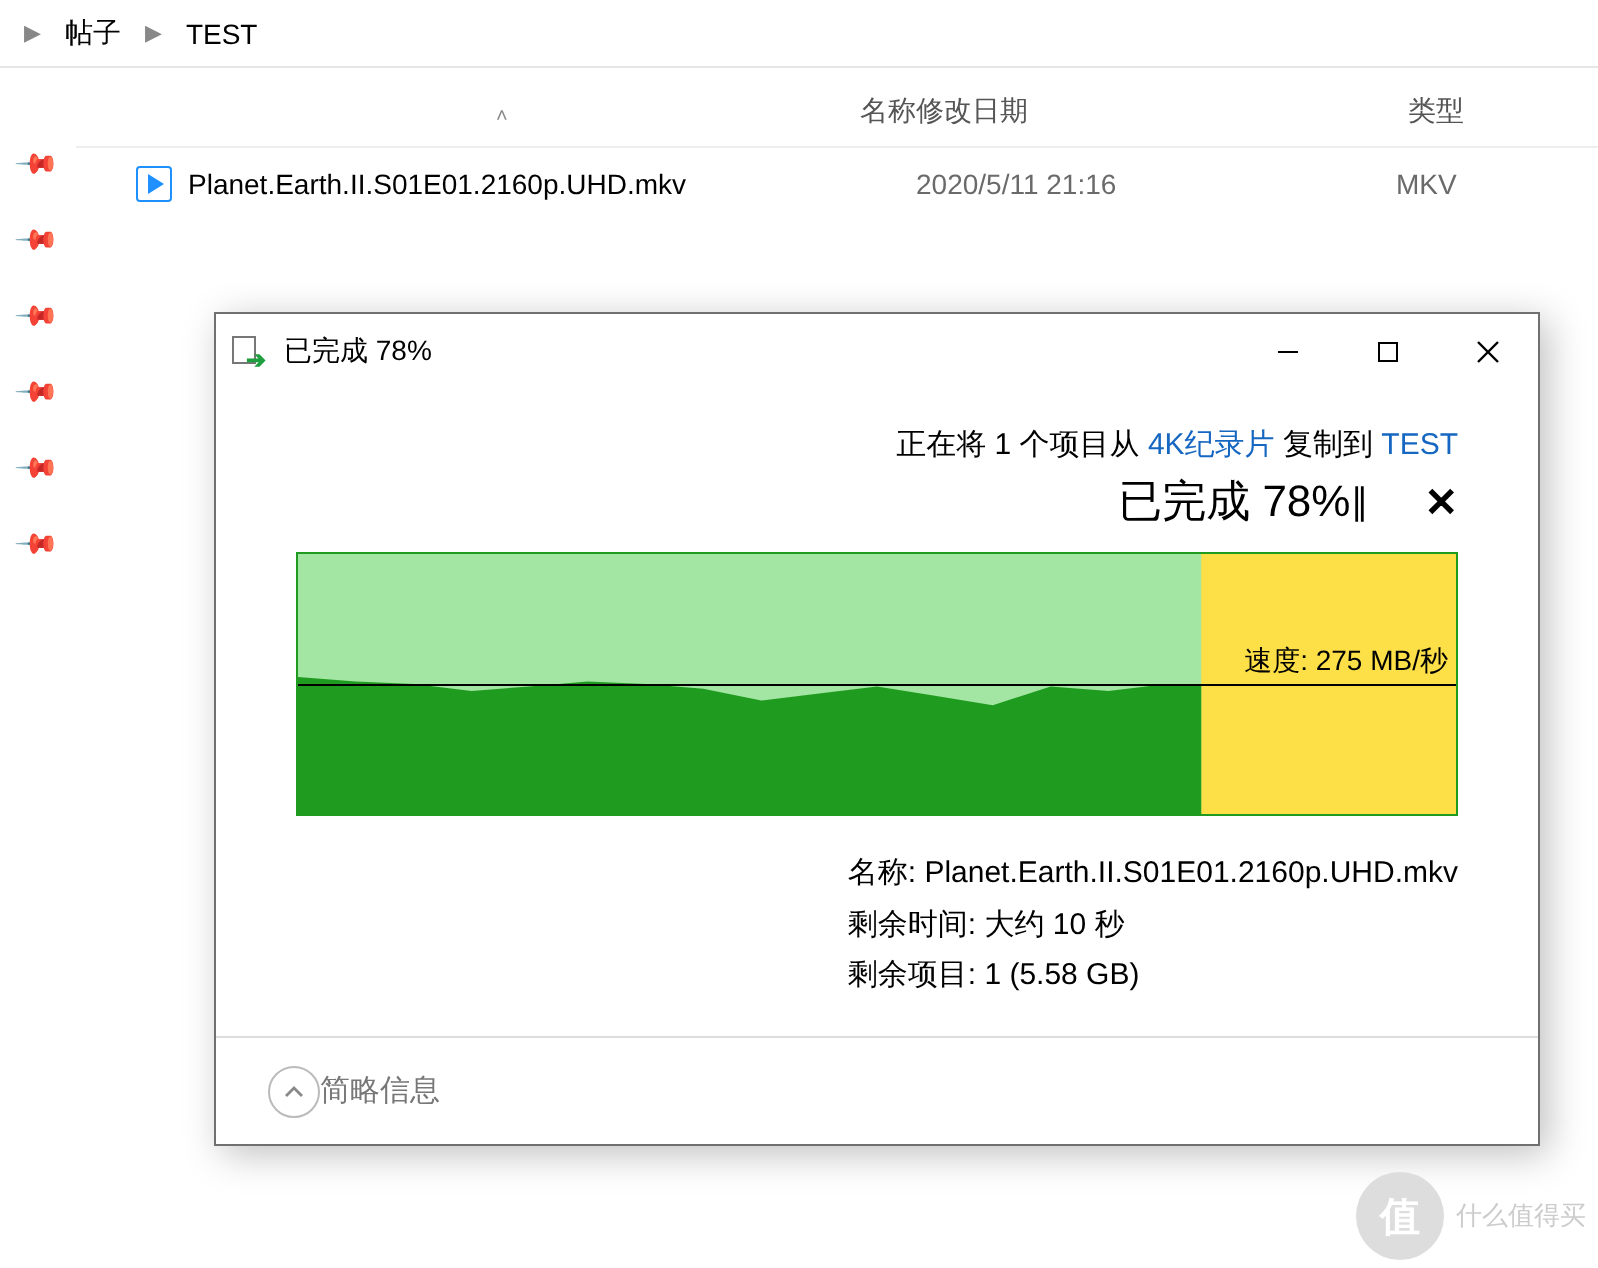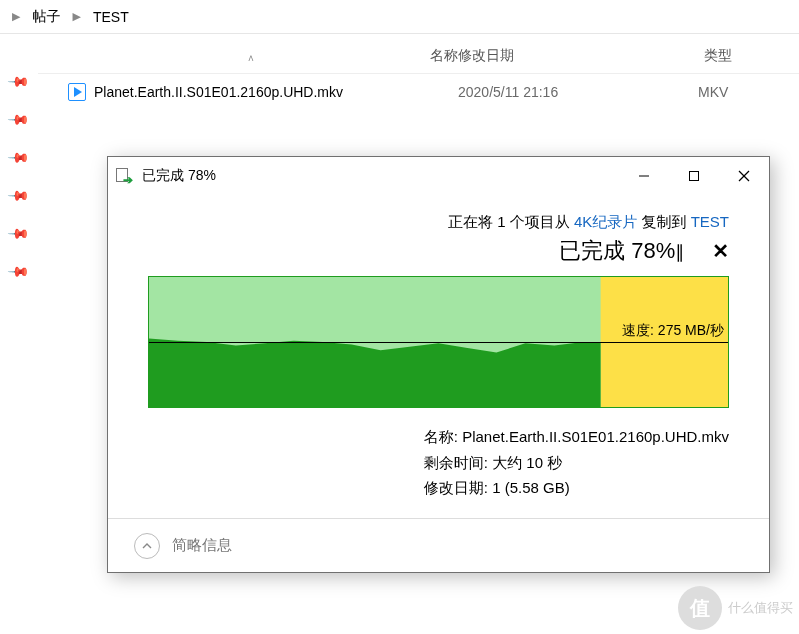--- a/index.html
+++ b/index.html
@@ -155,21 +155,20 @@
   .chart-speedlabel {
     position:absolute; right:4px; top:calc(50% - 20px);
     font-size:14px; background:transparent;
   }
   .details { font-size: 15px; line-height: 1.7; }
   .dlg-footer {
     border-top: 1px solid #ddd;
     height: 54px;
     display:flex; align-items:center;
     padding-left: 26px;
-    gap: 12px;
     color:#777;
     font-size: 15px;
   }
   .chevcircle {
     width: 26px; height:26px; border:1px solid #bbb; border-radius:50%;
     display:flex; align-items:center; justify-content:center;
     font-size:12px; color:#888; cursor:pointer;
   }
   
   .watermark {
@@ -270,21 +269,21 @@
         </svg>
       <div class="chart-speedline" style="top: 50%;"></div>
       <div class="chart-speedlabel" style="top: calc(50% - 20px);">
         <span>速度:</span> <span>275 MB/秒</span>
       </div>
     </div>
 
     <div class="details">
       <div><span>名称:</span> <span>Planet.Earth.II.S01E01.2160p.UHD.mkv</span></div>
       <div><span>剩余时间:</span> <span>大约 10 秒</span></div>
-      <div><span>修改日期:</span> <span>1 (5.58 GB)</span></div>
+      <div><span>剩余项目:</span> <span>1 (5.58 GB)</span></div>
     </div>
   </div>
 
   <div class="dlg-footer">
     <span class="chevcircle">
       <svg width="12" height="12">
           <polyline points="2,8 6,4 10,8" fill="none" stroke="#888" stroke-width="1.4"></polyline>
         </svg>
     </span>
     <span>简略信息</span>

